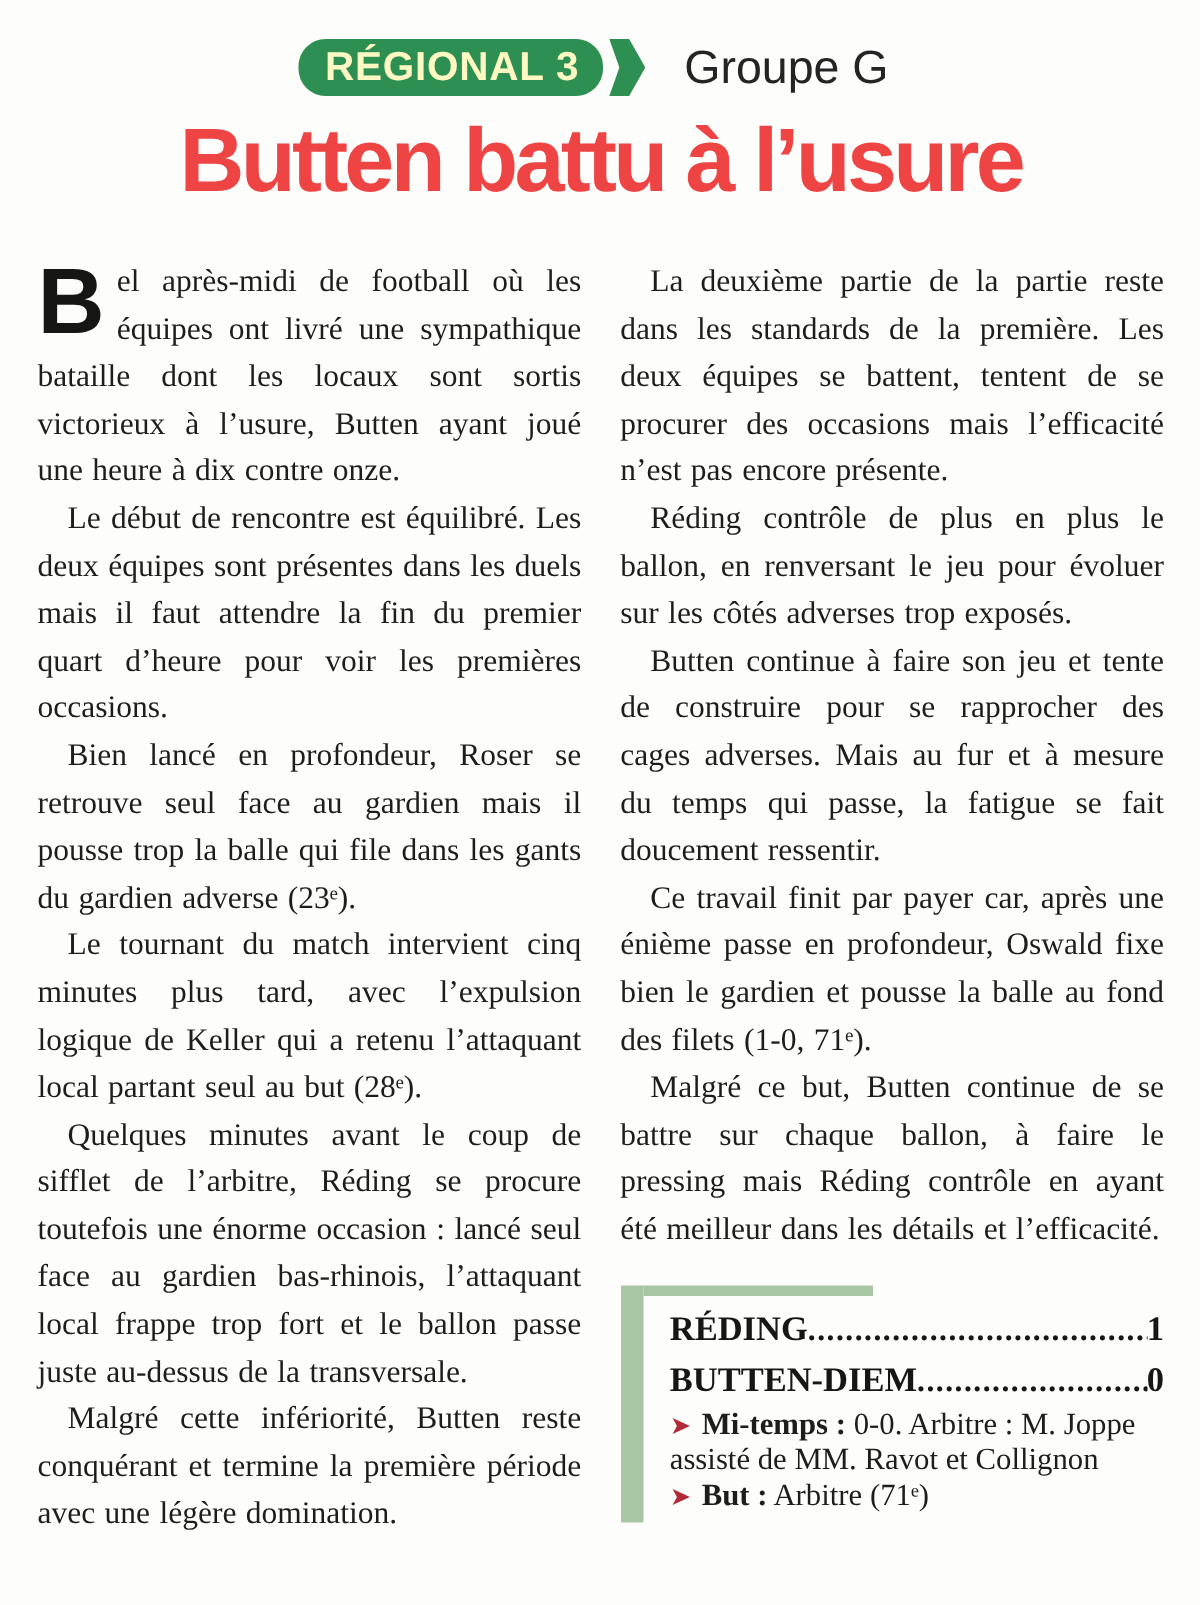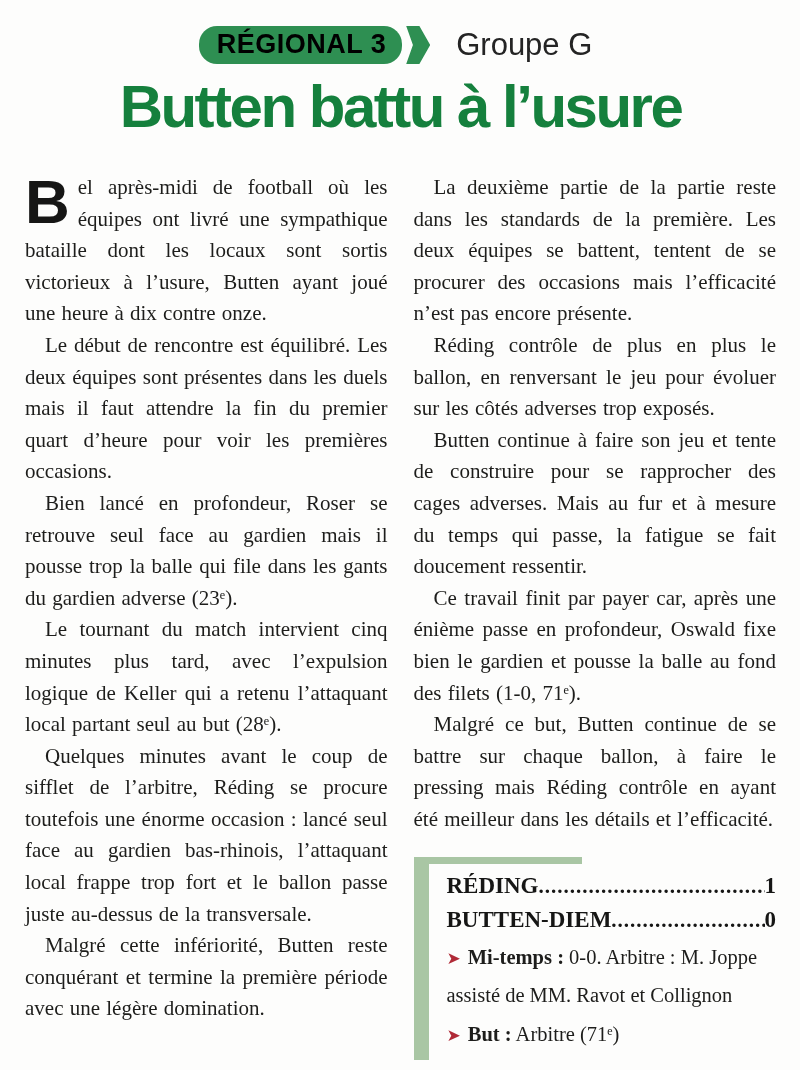--- a/index.html
+++ b/index.html
@@ -19,21 +19,21 @@
   
   .kicker-row{
     display:flex;align-items:center;justify-content:center;
     margin-left:-10px;
   }
   .kicker-banner{
     display:flex;align-items:stretch;
   }
   .kicker-label{
     background:var(--green);
-    color:#000000;
+    color:#fef9c3;
     font-family:"Liberation Sans","DejaVu Sans",sans-serif;
     font-weight:bold;
     font-size:27px;
     letter-spacing:.5px;
     padding:3px 16px 5px 18px;
     line-height:30px;
     border-radius:18px;
   }
   .kicker-chevron{
     width:24px;
@@ -49,21 +49,21 @@
     line-height:36px;
   }
 
   
   .headline{
     font-family:"Liberation Sans","DejaVu Sans",sans-serif;
     font-weight:bold;
     font-size:60px;
     letter-spacing:-2.5px;
     text-align:center;
-    color:#15803d;
+    color:#ef4444;
     margin:10px 0 0 0;
     line-height:66px;
   }
 
   
   .article{
     margin-top:32px;
     display:grid;
     grid-template-columns:1fr 1fr;
     column-gap:26px;
@@ -116,21 +116,21 @@
     overflow:hidden;
     white-space:nowrap;
     font-size:21px;
     letter-spacing:1px;
   }
   .score-dots::after{
     content:"........................................................................";
   }
   .detail-line{
     font-size:20.5px;
-    line-height:37px;
+    line-height:22px;
     margin-top:2px;
   }
   .bullet{
     font-family:"DejaVu Sans",sans-serif;
     color:var(--red);
     font-size:17px;
     margin-right:7px;
   }
   .detail-label{font-weight:bold;}
 

